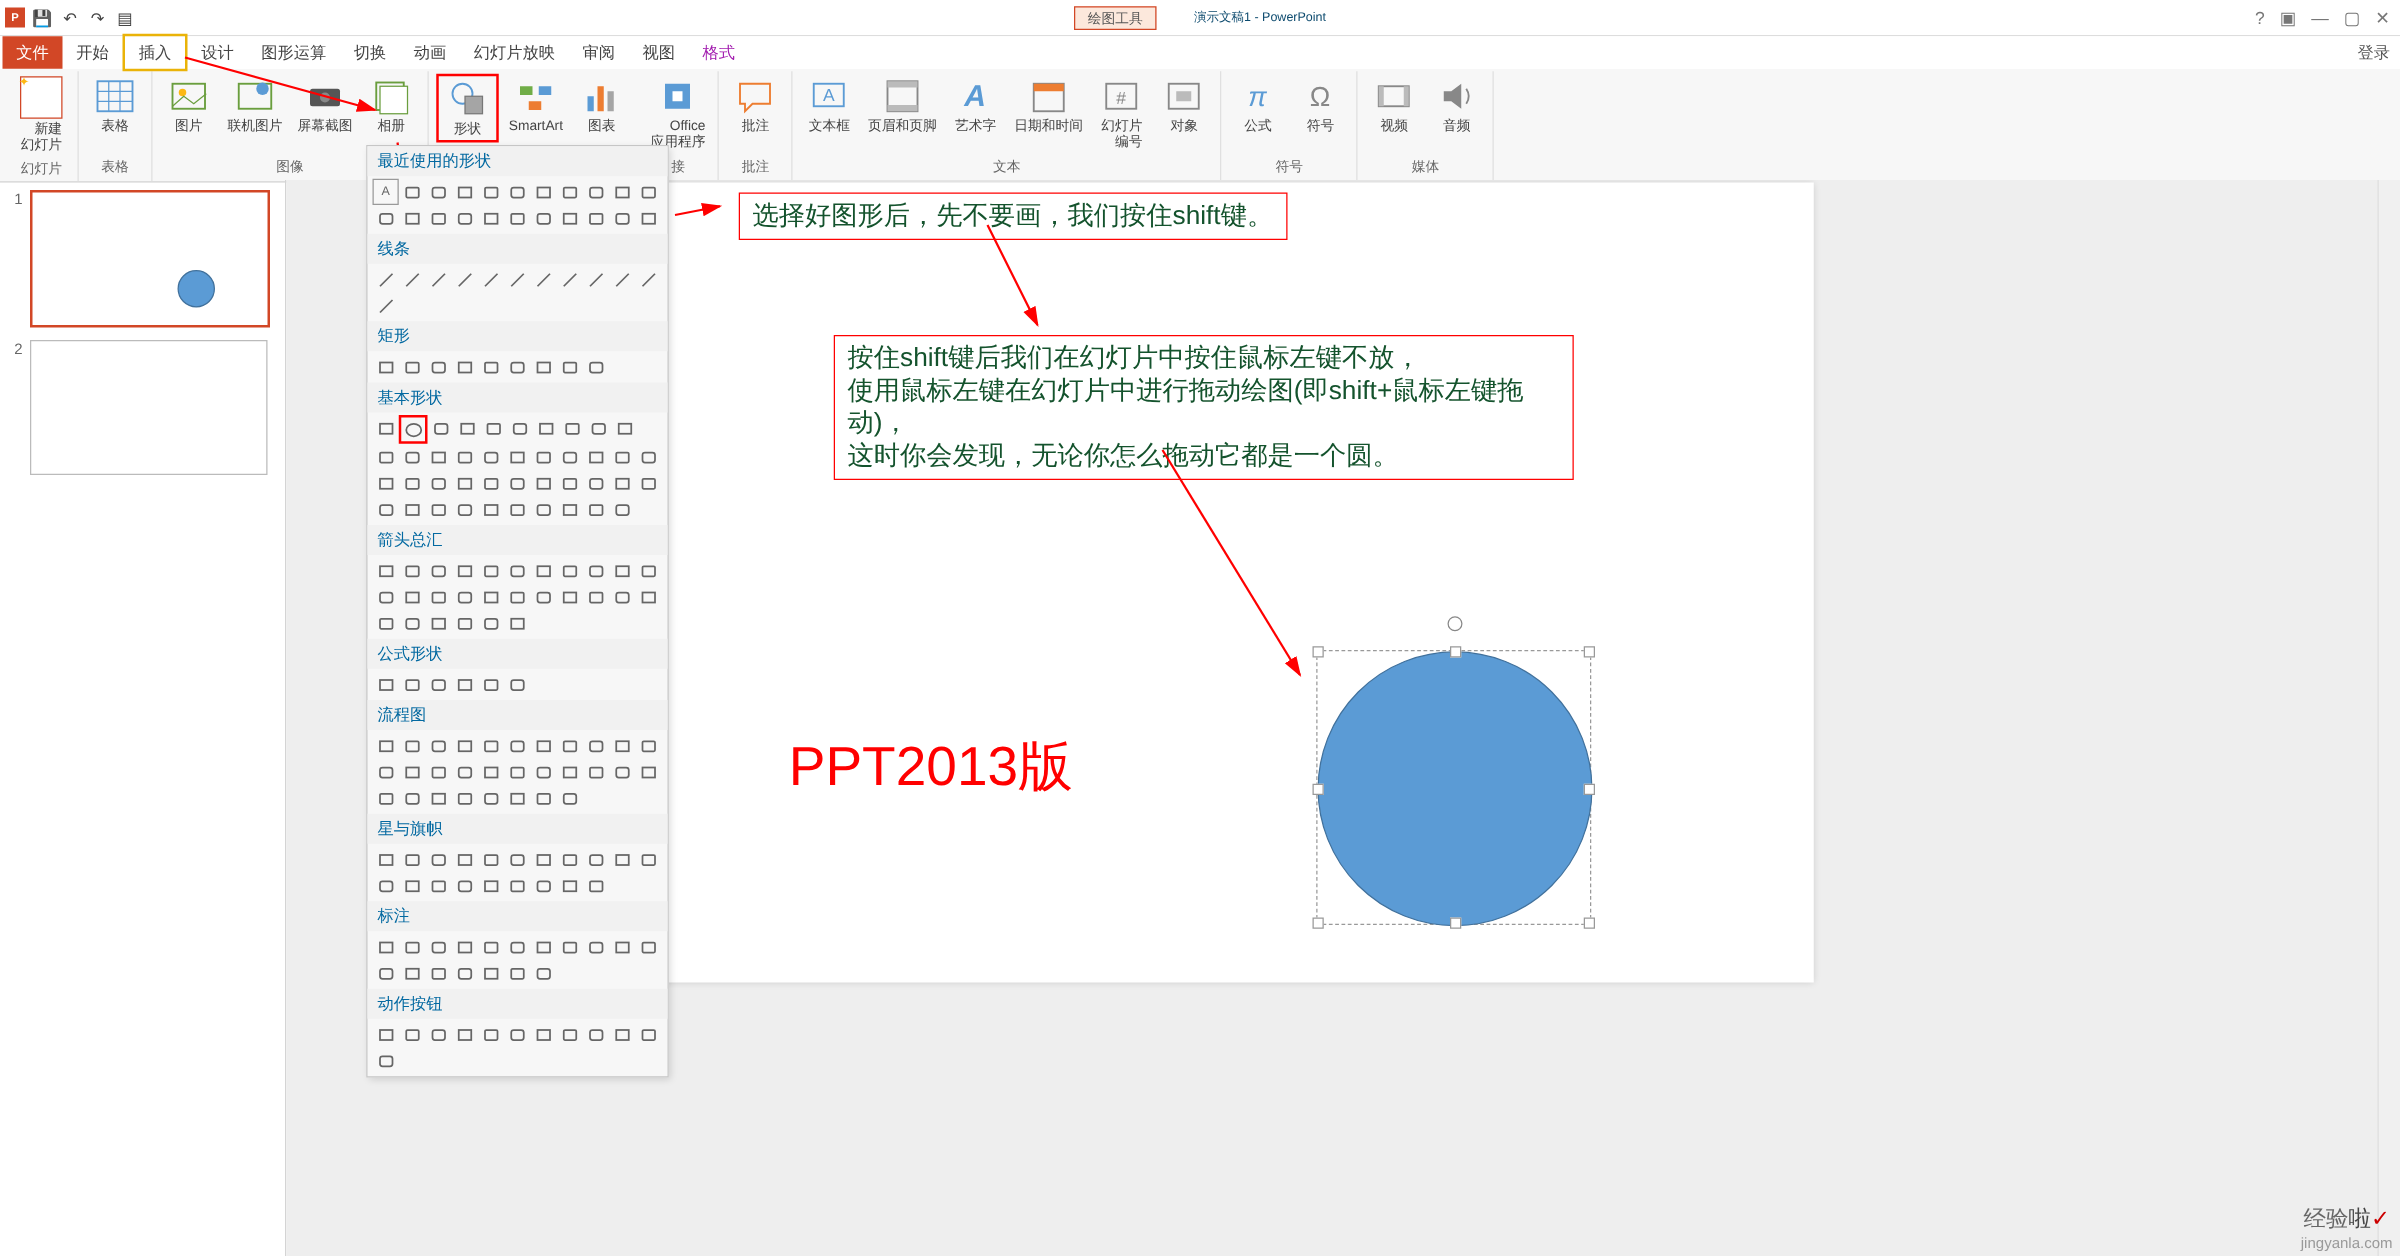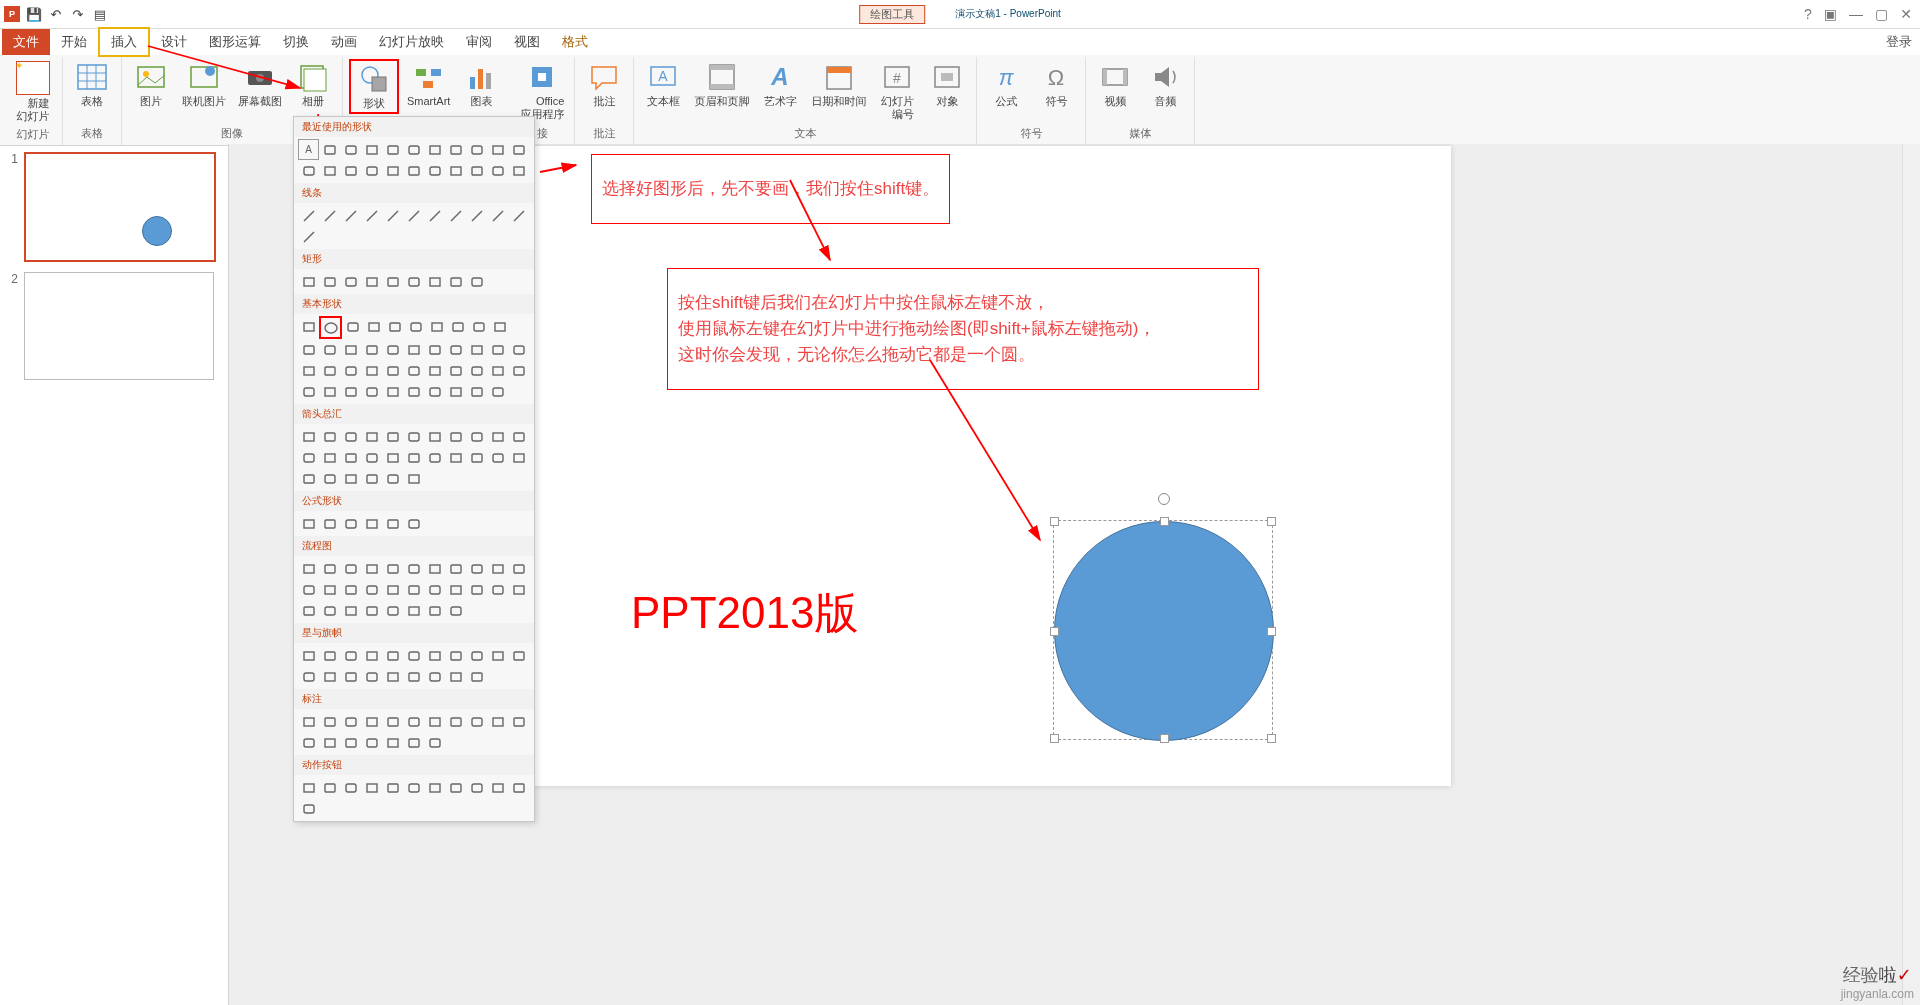--- a/index.html
+++ b/index.html
@@ -8,47 +8,47 @@
 .qat .icon{width:16px;height:16px;display:flex;align-items:center;justify-content:center;font-size:13px;color:#444}
 .ppt-badge{background:#d24726;color:#fff;width:16px;height:16px;display:flex;align-items:center;justify-content:center;font-size:9px;font-weight:bold}
 .title-center{position:absolute;left:50%;transform:translateX(-50%);display:flex;gap:30px;align-items:center}
 .contextual{border:1px solid #d24726;color:#555;background:#fce8dc;padding:1px 10px;font-size:11px}
 .doctitle{color:#0c4a6e;font-size:10px}
 .title-right{margin-left:auto;display:flex;align-items:center;gap:12px;padding-right:8px;color:#777;font-size:14px}
 .tabbar{height:26px;background:#fff;display:flex;align-items:center;padding-left:2px;position:relative}
 .tab{padding:4px 11px;color:#444;cursor:pointer;font-size:13px}
 .tab.active{background:#d24726;color:#fff}
 .tab.highlighted{border:2px solid #eab308;margin:-1px 0}
-.tab.context{color:#a16207}
+.tab.context{color:#a21caf}
 .login{position:absolute;right:8px;top:4px;color:#555;font-size:13px}
 .ribbon{height:88px;background:#f7f7f7;border-bottom:1px solid #d4d4d4;display:flex;padding:2px 0 0 4px}
 .group{display:flex;flex-direction:column;padding:2px 6px;border-right:1px solid #e0e0e0}
 .group-body{flex:1;display:flex;align-items:flex-start;gap:4px}
 .group-label{text-align:center;color:#666;font-size:11px;padding:2px 0}
 .big-btn{display:flex;flex-direction:column;align-items:center;justify-content:flex-start;padding:2px 4px;min-width:38px;cursor:pointer}
 .big-btn .ico{width:32px;height:32px;margin-bottom:2px}
 .big-btn .lbl{font-size:11px;color:#444;text-align:right;line-height:13px;white-space:pre}
 .big-btn.highlighted{border:2px solid #ff0000}
 .shapes-dd{position:absolute;left:293px;top:116px;width:240px;background:#f7f7f7;border:1px solid #c6c6c6;box-shadow:2px 2px 6px rgba(0,0,0,.15);z-index:50}
-.dd-cat{background:#f1f1f1;padding:3px 8px;font-size:10px;color:#c2410c}
+.dd-cat{background:#f1f1f1;padding:3px 8px;font-size:13px;color:#0369a1}
 .dd-row{display:flex;flex-wrap:wrap;padding:2px 4px;gap:0}
 .dd-sh{width:19px;height:19px;border:1px solid transparent;display:flex;align-items:center;justify-content:center;font-size:13px;color:#666;cursor:pointer}
 .dd-sh svg{width:14px;height:14px;stroke:#666;fill:none;stroke-width:1.4}
 .dd-sh.oval-hl{border:2px solid #ff0000}
 .workspace{position:absolute;top:144px;left:0;right:0;bottom:0;display:flex}
 .thumbs{width:216px;border-right:1px solid #d4d4d4;padding:8px 6px;overflow:hidden}
 .thumb{display:flex;align-items:flex-start;gap:6px;margin-bottom:10px}
 .thumb .num{color:#666;font-size:12px;width:12px;text-align:right}
 .thumb .slide{width:188px;height:106px;border:1px solid #bbb;background:#fff;position:relative}
 .thumb.sel .slide{border:2px solid #d24726}
 .thumb .circ{position:absolute;border-radius:50%;background:#5b9bd5;border:1px solid #41719c}
 .canvas-area{flex:1;position:relative;background:#eeeeee;overflow:hidden}
 .slide-canvas{position:absolute;left:82px;top:2px;width:1140px;height:640px;background:#fff;box-shadow:0 0 6px rgba(0,0,0,.15)}
 .scroll-v{position:absolute;right:0;top:0;bottom:0;width:17px;background:#f0f0f0;border-left:1px solid #ddd}
-.callout{position:absolute;border:1.5px solid #ff0000;padding:21px 10px;color:#ef4444;font-size:17px;line-height:26px;background:#fff}
+.callout{position:absolute;border:1.5px solid #ff0000;padding:5px 10px;color:#14532d;font-size:21px;line-height:26px;background:#fff}
 .big-circle{position:absolute;border-radius:50%;background:#5b9bd5;border:1.5px solid #41719c}
 .sel-box{position:absolute;border:1px dashed #999}
 .handle{width:7px;height:7px;background:#fff;border:1px solid #999;position:absolute}
 .rot-handle{width:10px;height:10px;border:1.5px solid #888;border-radius:50%;position:absolute;background:#fff}
 .version-txt{position:absolute;color:#ff0000;font-size:44px}
 .watermark{position:absolute;right:6px;bottom:4px;text-align:center;font-size:12px;color:#666}
 .watermark .top{font-family:"Comic Sans MS",cursive;font-size:18px}
 .watermark .top span.red{color:#c00}
 .collapse{position:absolute;right:4px;top:146px;color:#777;font-size:13px}
 svg.arrow-svg{position:absolute;overflow:visible;pointer-events:none}

